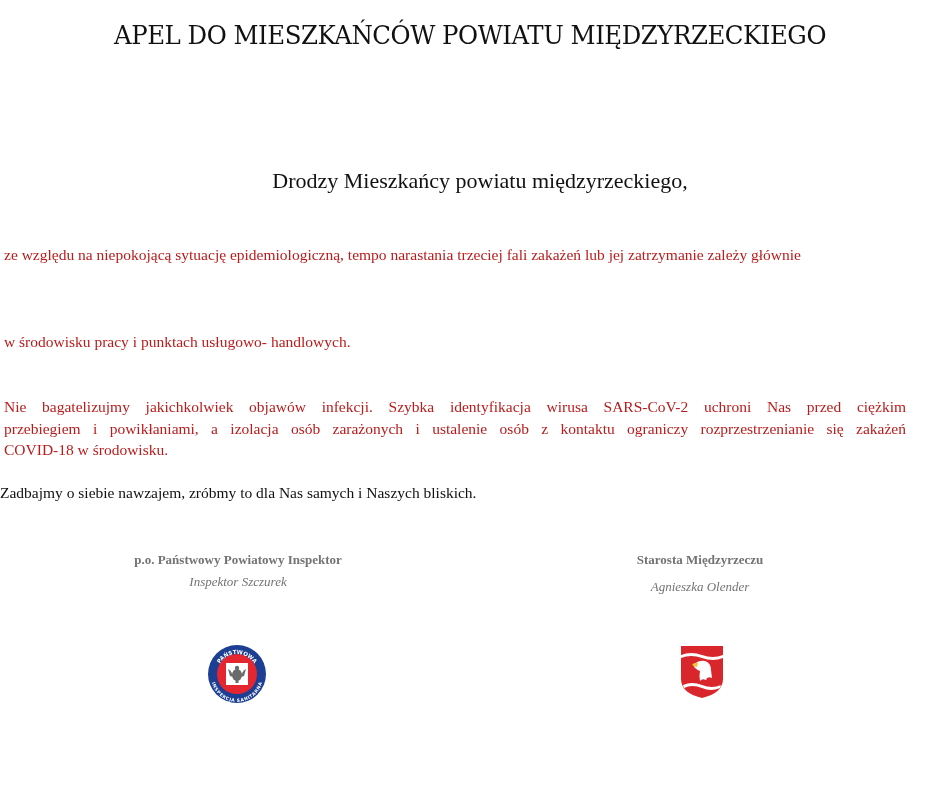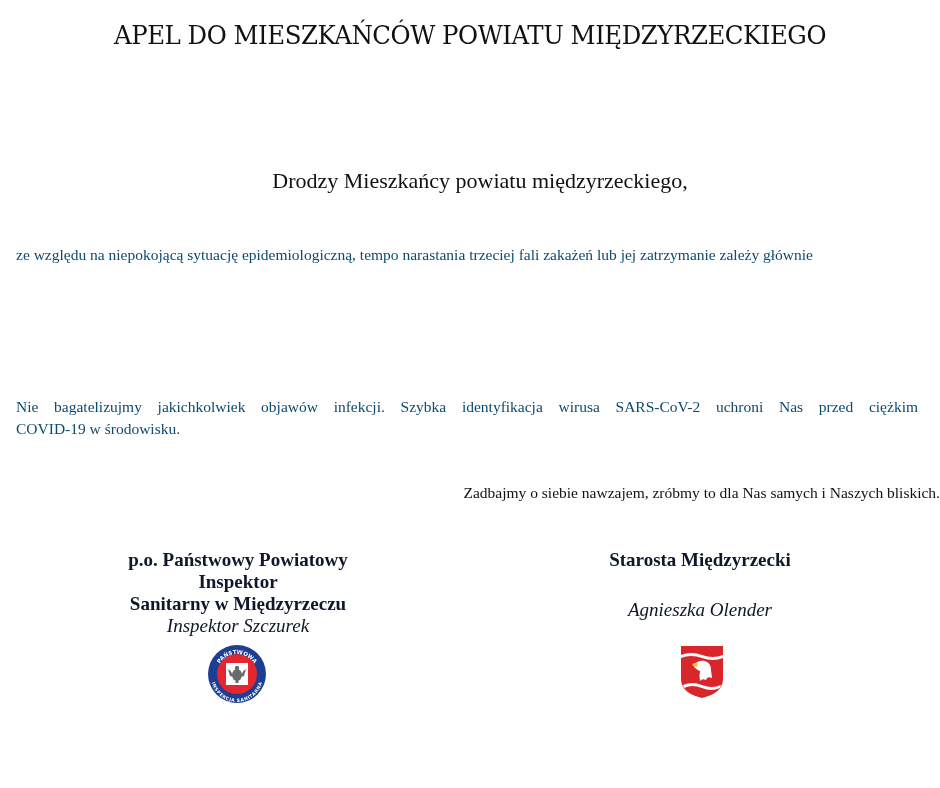--- a/index.html
+++ b/index.html
@@ -1,65 +1,66 @@
 <!DOCTYPE html>
 <html><head>
 <meta charset="utf-8">
 <style>
   html, body { margin: 0; padding: 0; background: #ffffff; }
   body { width: 940px; height: 788px; position: relative; overflow: hidden; color: #111111; font-family: "Liberation Serif", serif; }
   .title { position: absolute; left: 0; top: 20px; width: 940px; text-align: center; font-family: "DejaVu Serif", serif; font-size: 26px; letter-spacing: -0.5px; font-weight: normal; transform: scaleX(0.94); transform-origin: center; color: #111; }
   .greeting { position: absolute; left: 0; top: 168px; width: 960px; text-align: center; font-size: 22px; color: #111; }
-  .para { position: absolute; left: 16px; width: 902px; font-size: 15.5px; line-height: 21.5px; color: #0c4a6e; }
+  .para { position: absolute; left: 4px; width: 902px; font-size: 15.5px; line-height: 21.5px; color: #b91c1c; }
   .para span { display: block; white-space: nowrap; }
   .p1 { top: 244px; }
   .p2 { top: 331px; }
   .p3 { top: 396px; text-align: justify; }
   .p3 span.j { text-align: justify; text-align-last: justify; white-space: normal; }
-  .closing { position: absolute; left: 0; top: 484px; width: 940px; text-align: right; font-size: 15.5px; color: #111; }
-  .sig { position: absolute; text-align: center; font-size: 19px; line-height: 22px; color: #0f172a; }
+  .closing { position: absolute; left: 0; top: 484px; width: 940px; text-align: left; font-size: 15.5px; color: #111; }
+  .sig { position: absolute; text-align: center; font-size: 13px; line-height: 22px; color: #737373; }
   .sig .role { font-weight: bold; display: block; }
   .sig .name { font-style: italic; display: block; }
   .sig-left { left: 88px; top: 549px; width: 300px; }
   .sig-right { left: 580px; top: 549px; width: 240px; }
-  .sig-right .name { margin-top: 28px; font-style: italic; }
+  .sig-right .name { margin-top: 5px; font-style: italic; }
   .logo { position: absolute; }
   .logo-left { left: 207px; top: 644px; width: 60px; height: 60px; }
   .logo-right { left: 680px; top: 645px; width: 44px; height: 54px; }
 </style>
 </head>
 <body>
 
 <div>
   <h1 class="title" style="margin:0;">APEL DO MIESZKAŃCÓW POWIATU MIĘDZYRZECKIEGO</h1>
 
   <div class="greeting">Drodzy Mieszkańcy powiatu międzyrzeckiego,</div>
 
   <div class="para p1">
     <span>ze względu na niepokojącą sytuację epidemiologiczną, tempo narastania trzeciej fali zakażeń lub jej zatrzymanie zależy głównie</span>
   </div>
 
   <div class="para p2">
+    <span>w środowisku pracy i punktach usługowo- handlowych.</span>
   </div>
 
   <div class="para p3">
     <span class="j">Nie bagatelizujmy jakichkolwiek objawów infekcji. Szybka identyfikacja wirusa SARS-CoV-2 uchroni Nas przed ciężkim</span>
-    <span>COVID-19 w środowisku.</span>
+    <span class="j">przebiegiem i powikłaniami, a izolacja osób zarażonych i ustalenie osób z kontaktu ograniczy rozprzestrzenianie się zakażeń</span>
+    <span>COVID-18 w środowisku.</span>
   </div>
 
   <div class="closing">Zadbajmy o siebie nawzajem, zróbmy to dla Nas samych i Naszych bliskich.</div>
 
   <div class="sig sig-left">
     <span class="role">p.o. Państwowy Powiatowy Inspektor</span>
-    <span class="role">Sanitarny w Międzyrzeczu</span>
     <span class="name">Inspektor Szczurek</span>
   </div>
 
   <div class="sig sig-right">
-    <span class="role">Starosta Międzyrzecki</span>
+    <span class="role">Starosta Międzyrzeczu</span>
     <span class="name">Agnieszka Olender</span>
   </div>
 
   <div class="logo logo-left">
     <svg width="60" height="60" viewBox="0 0 60 60">
       <defs>
         <path id="arcTop" d="M 10 30 A 20 20 0 0 1 50 30"></path>
         <path id="arcBot" d="M 8 32 A 22 22 0 0 0 52 32"></path>
       </defs>
       <circle cx="30" cy="30" r="29" fill="#1c3f94"></circle>

